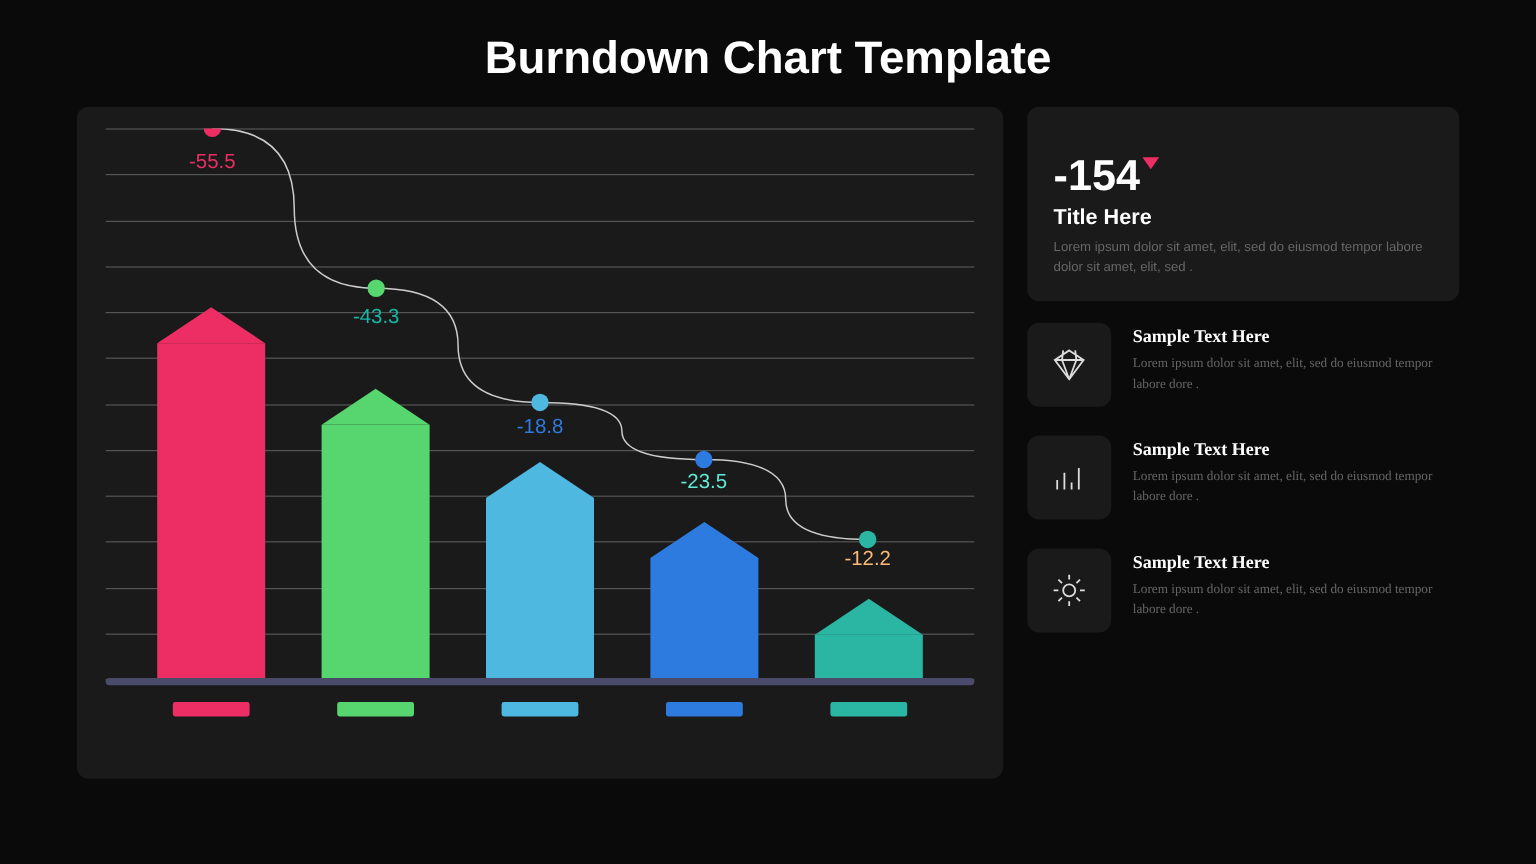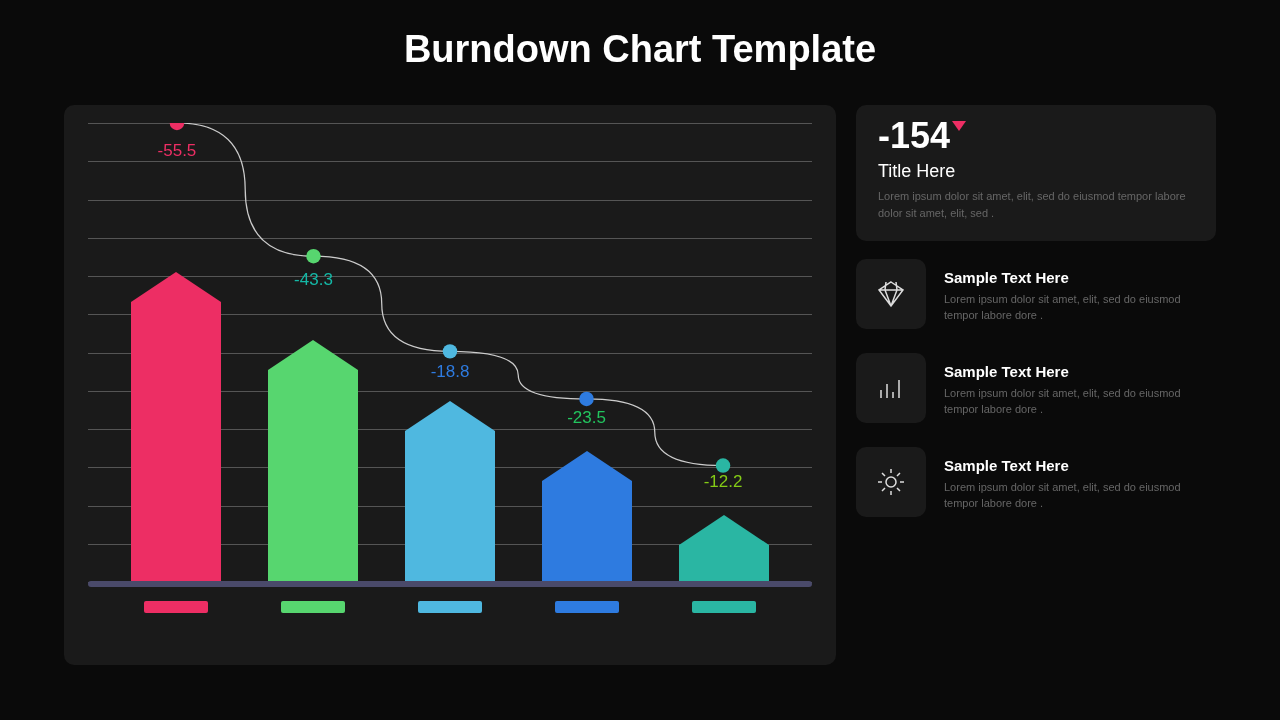--- a/index.html
+++ b/index.html
@@ -9,21 +9,21 @@
     background: #0a0a0a;
     font-family: 'Segoe UI', Arial, sans-serif;
     color: #fff;
     overflow: hidden;
   }
   .page-title {
     text-align: center;
     font-size: 38px;
     font-weight: 700;
     padding-top: 28px;
-    padding-bottom: 34px;
+    padding-bottom: 18px;
   }
   .main {
     display: flex;
     gap: 20px;
     padding: 0 64px;
   }
   .chart-panel {
     flex: 1;
     background: #1a1a1a;
     border-radius: 10px;
@@ -111,53 +111,54 @@
   }
   .right-col {
     width: 360px;
     display: flex;
     flex-direction: column;
     gap: 18px;
   }
   .stat-card {
     background: #1a1a1a;
     border-radius: 10px;
-    padding: 10px 22px 20px 22px;
+    padding: 36px 22px 20px 22px;
   }
   .stat-value {
     font-size: 36px;
     font-weight: 700;
     display: inline-block;
     position: relative;
   }
   .stat-tri {
     display: inline-block;
     width: 0; height: 0;
     border-left: 7px solid transparent;
     border-right: 7px solid transparent;
     border-top: 10px solid #ed2e64;
     vertical-align: top;
     margin-top: 6px;
     margin-left: 2px;
   }
   .stat-title {
     font-size: 18px;
-    font-weight: 400;
+    font-weight: 700;
     margin-top: 4px;
   }
   .stat-desc {
     font-size: 11px;
     color: #666;
     line-height: 1.5;
     margin-top: 6px;
   }
   .feature-row {
     display: flex;
     gap: 18px;
-    align-items: center;
+    align-items: flex-start;
+    font-family: Liberation Serif, serif;
   }
   .feature-icon {
     width: 70px;
     height: 70px;
     background: #1a1a1a;
     border-radius: 10px;
     display: flex;
     align-items: center;
     justify-content: center;
     flex-shrink: 0;
@@ -223,22 +224,22 @@
           <circle cx="86" cy="0" r="7" fill="#ed2e64"></circle>
           <circle cx="218" cy="128.8" r="7" fill="#57d66f"></circle>
           <circle cx="350" cy="220.79999999999998" r="7" fill="#4fb8e0"></circle>
           <circle cx="482" cy="266.8" r="7" fill="#2e7be0"></circle>
           <circle cx="614" cy="331.2" r="7" fill="#2ab6a3"></circle>
         </svg>
       <div id="labels">
           <div class="data-label" style="left: 12.2857%; top: 3.91304%; color: rgb(237, 46, 100);">-55.5</div>
           <div class="data-label" style="left: 31.1429%; top: 31.913%; color: #14b8a6;">-43.3</div>
           <div class="data-label" style="left: 50%; top: 51.913%; color: rgb(46, 123, 224);">-18.8</div>
-          <div class="data-label" style="left: 68.8571%; top: 61.913%; color: #22c55e;">-23.5</div>
-          <div class="data-label" style="left: 87.7143%; top: 75.913%; color: #84cc16;">-12.2</div>
+          <div class="data-label" style="left: 68.8571%; top: 61.913%; color: #5eead4;">-23.5</div>
+          <div class="data-label" style="left: 87.7143%; top: 75.913%; color: #fdba74;">-12.2</div>
         </div>
       <div class="axis-line"></div>
     </div>
     <div class="legend-row" id="legend">
         <div class="legend-swatch" style="background: rgb(237, 46, 100);"></div>
         <div class="legend-swatch" style="background: rgb(87, 214, 111);"></div>
         <div class="legend-swatch" style="background: rgb(79, 184, 224);"></div>
         <div class="legend-swatch" style="background: rgb(46, 123, 224);"></div>
         <div class="legend-swatch" style="background: rgb(42, 182, 163);"></div>
       </div>

